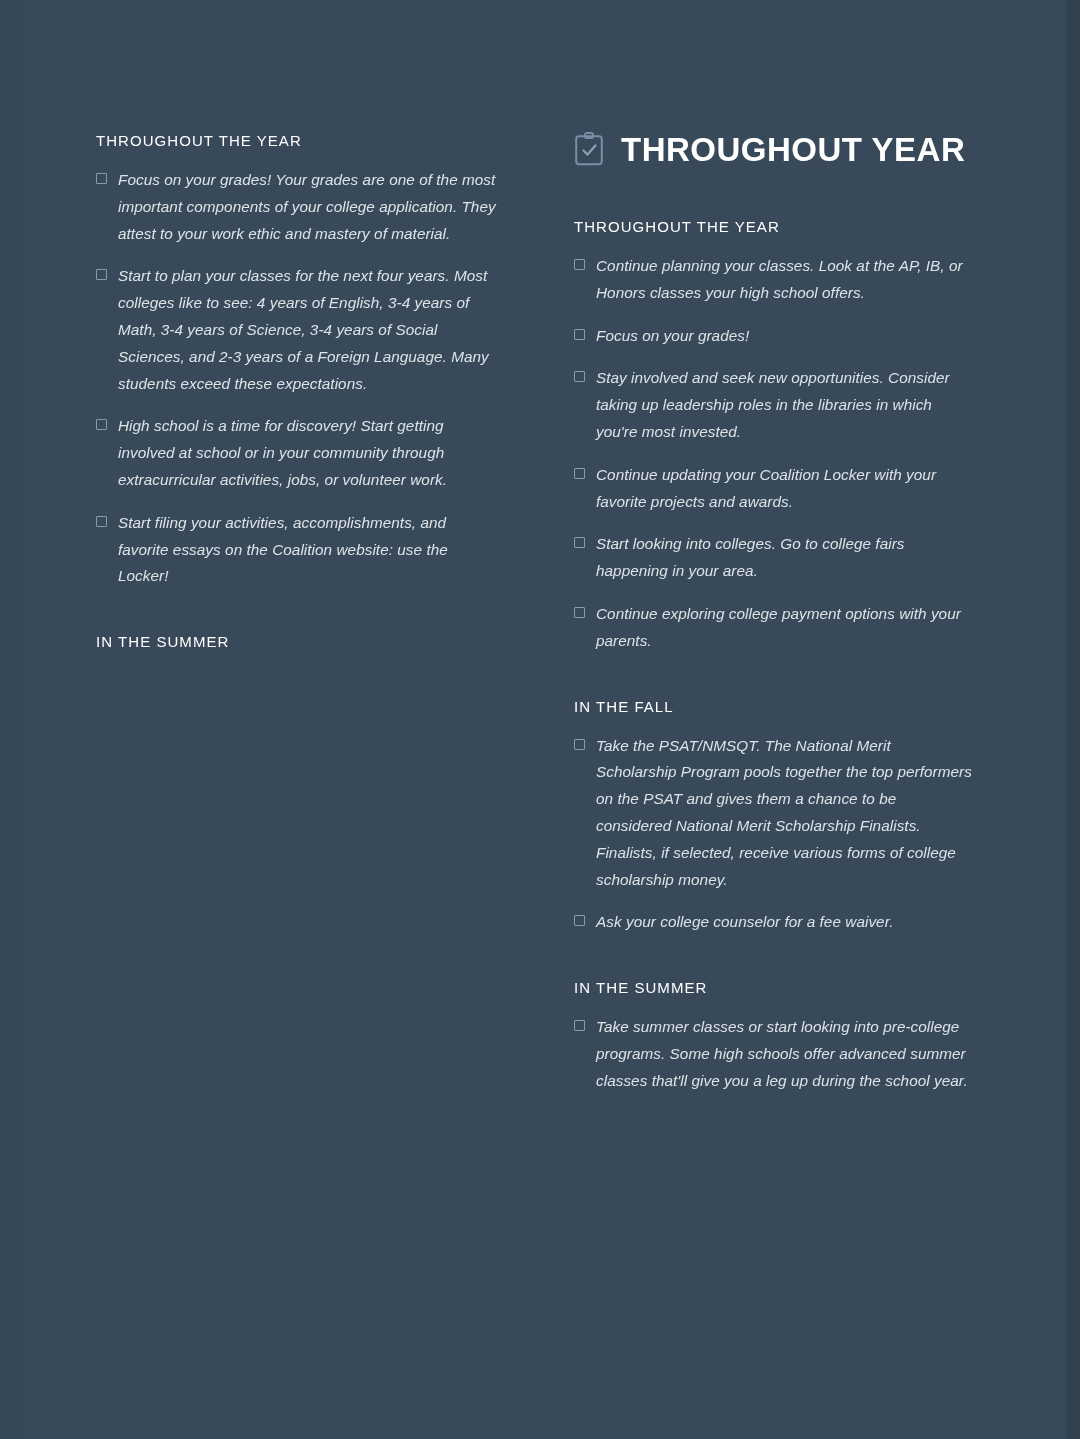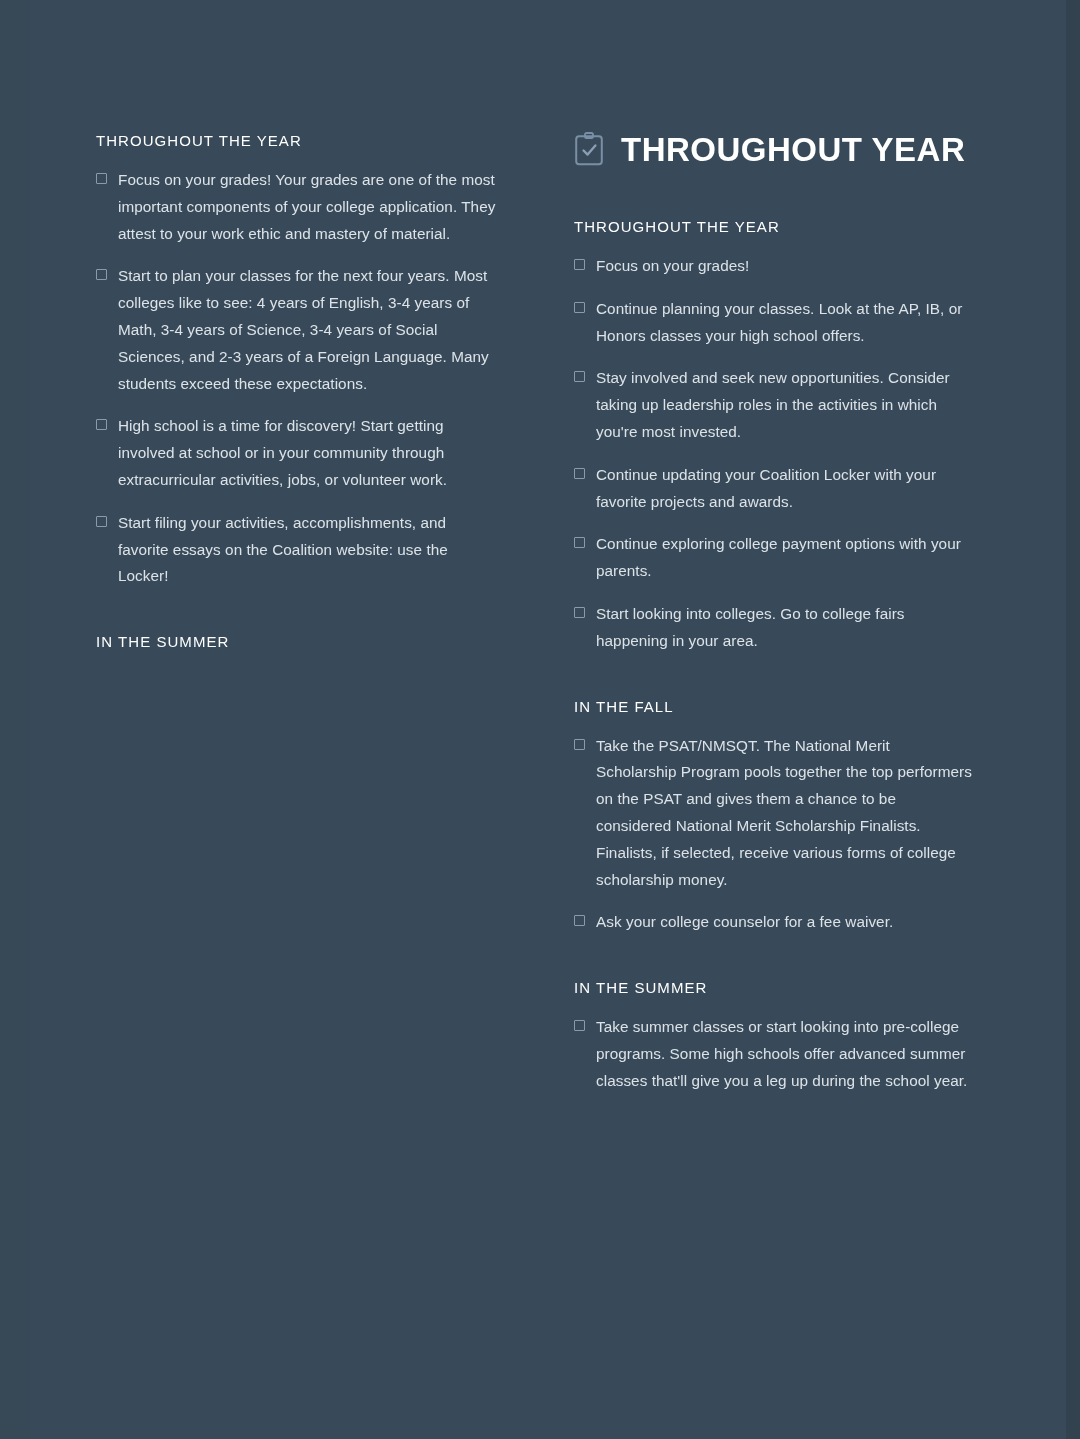--- a/index.html
+++ b/index.html
@@ -97,20 +97,21 @@
   }
   .section + .section {
     margin-top: 43px;
   }
 
   
   .check-list {
     list-style: none;
     margin: 0;
     padding: 0;
+    font-style: italic;
   }
   .check-item {
     display: flex;
     align-items: flex-start;
     gap: 11px;
     margin-bottom: 16px;
   }
   .check-item:last-child {
     margin-bottom: 0;
   }
@@ -182,41 +183,41 @@
           <path d="M9.5 18.5 L13.6 22.6 L21.4 13.4" fill="none" stroke="#8FA4BA" stroke-width="2.3" stroke-linecap="round" stroke-linejoin="round"></path>
         </svg>
         <div class="col-title">THROUGHOUT YEAR</div>
       </div>
 
       <div class="section">
         <div class="section-head">THROUGHOUT THE YEAR</div>
         <ul class="check-list">
           <li class="check-item">
             <span class="check-box"></span>
+            <span class="check-text">Continue planning your classes. Look at the AP, IB, or Honors classes your high school offers.</span>
+          </li>
+          <li class="check-item">
+            <span class="check-box"></span>
             <span class="check-text">Focus on your grades!</span>
           </li>
           <li class="check-item">
             <span class="check-box"></span>
-            <span class="check-text">Continue planning your classes. Look at the AP, IB, or Honors classes your high school offers.</span>
-          </li>
-          <li class="check-item">
-            <span class="check-box"></span>
-            <span class="check-text">Stay involved and seek new opportunities. Consider taking up leadership roles in the activities in which you're most invested.</span>
+            <span class="check-text">Stay involved and seek new opportunities. Consider taking up leadership roles in the libraries in which you're most invested.</span>
           </li>
           <li class="check-item">
             <span class="check-box"></span>
             <span class="check-text">Continue updating your Coalition Locker with your favorite projects and awards.</span>
           </li>
           <li class="check-item">
             <span class="check-box"></span>
+            <span class="check-text">Start looking into colleges. Go to college fairs happening in your area.</span>
+          </li>
+          <li class="check-item">
+            <span class="check-box"></span>
             <span class="check-text">Continue exploring college payment options with your parents.</span>
-          </li>
-          <li class="check-item">
-            <span class="check-box"></span>
-            <span class="check-text">Start looking into colleges. Go to college fairs happening in your area.</span>
           </li>
         </ul>
       </div>
 
       <div class="section">
         <div class="section-head">IN THE FALL</div>
         <ul class="check-list">
           <li class="check-item">
             <span class="check-box"></span>
             <span class="check-text">Take the PSAT/NMSQT. The National Merit Scholarship Program pools together the top performers on the PSAT and gives them a chance to be considered National Merit Scholarship Finalists. Finalists, if selected, receive various forms of college scholarship money.</span>

